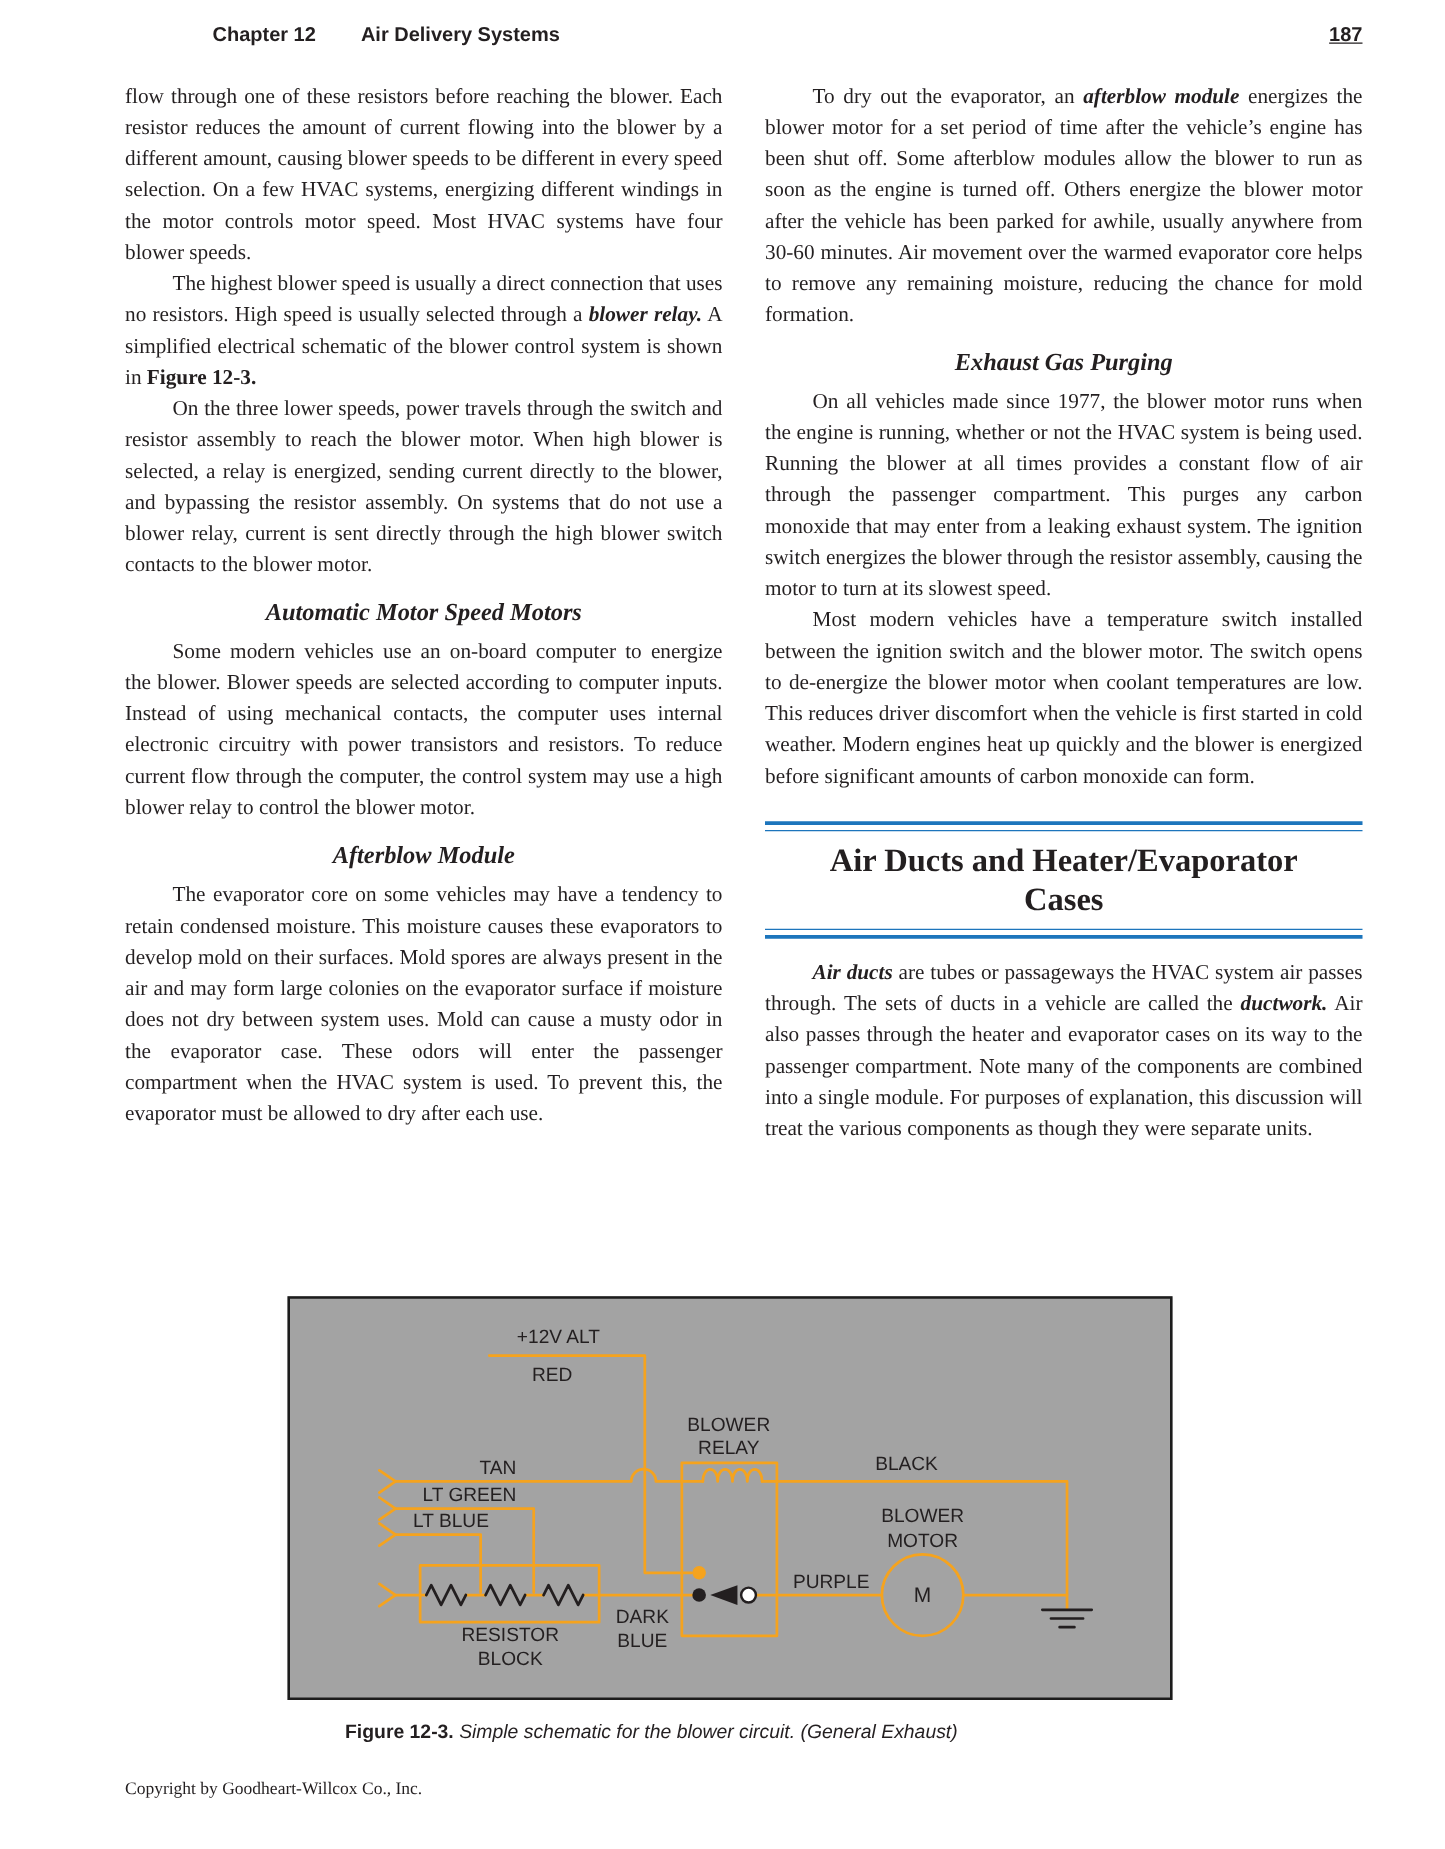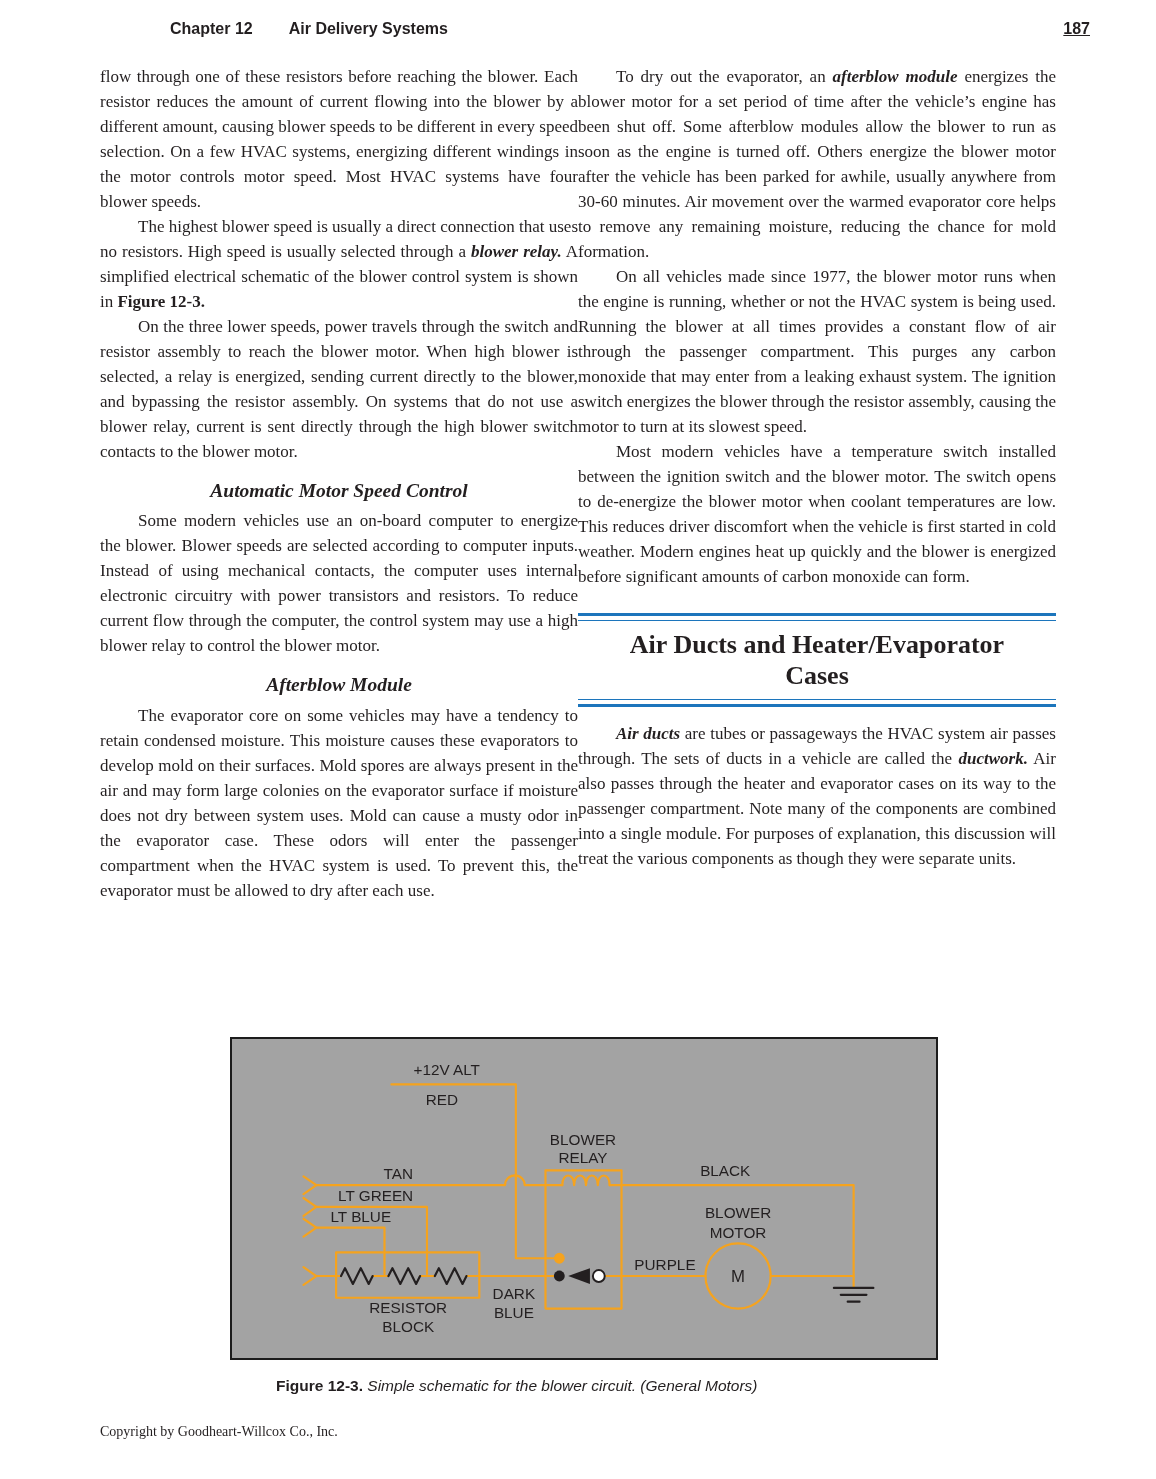--- a/index.html
+++ b/index.html
@@ -14,21 +14,21 @@
   }
   
   .running-head{
     position:absolute;top:20px;left:170px;right:66px;
     display:flex;align-items:baseline;
     font-family:"Liberation Sans",sans-serif;font-weight:700;font-size:16px;
   }
   .rh-chapter{margin-right:36px;}
   .rh-page{margin-left:auto;text-decoration:underline;}
   
-  .columns{position:absolute;top:64px;left:100px;display:flex;}
+  .columns{position:absolute;top:64px;left:100px;display:flex;gap:34px;}
   .col{width:478px;}
   .bp{margin:0;font-size:17px;line-height:25px;text-align:justify;}
   .ind{text-indent:38px;}
   .b{font-weight:700;}
   .i{font-style:italic;}
   .sub{
     margin:15px 0 6px 0;font-size:19.5px;font-weight:700;font-style:italic;
     text-align:center;line-height:1.2;
   }
   .section-block{margin:24px 0 14px 0;}
@@ -69,28 +69,29 @@
     <span class="rh-chapter">Chapter 12</span>
     <span class="rh-title">Air Delivery Systems</span>
     <span class="rh-page">187</span>
   </header>
 
   <div class="columns">
     <div class="col">
       <p class="bp"><span>flow through one of these resistors before reaching the blower. Each resistor reduces the amount of current flowing into the blower by a different amount, causing blower speeds to be different in every speed selection. On a few HVAC systems, energizing different windings in the motor controls motor speed. Most HVAC systems have four blower speeds.</span></p>
       <p class="bp ind"><span>The highest blower speed is usually a direct connection that uses no resistors. High speed is usually selected through a </span><span class="b i">blower relay.</span><span> A simplified electrical schematic of the blower control system is shown in </span><span class="b">Figure 12-3.</span></p>
       <p class="bp ind"><span>On the three lower speeds, power travels through the switch and resistor assembly to reach the blower motor. When high blower is selected, a relay is energized, sending current directly to the blower, and bypassing the resistor assembly. On systems that do not use a blower relay, current is sent directly through the high blower switch contacts to the blower motor.</span></p>
-      <h3 class="sub">Automatic Motor Speed Control</h3>
+      <h3 class="sub">Automatic Motor Speed Motors</h3>
       <p class="bp ind"><span>Some modern vehicles use an on-board computer to energize the blower. Blower speeds are selected according to computer inputs. Instead of using mechanical contacts, the computer uses internal electronic circuitry with power transistors and resistors. To reduce current flow through the computer, the control system may use a high blower relay to control the blower motor.</span></p>
       <h3 class="sub">Afterblow Module</h3>
       <p class="bp ind"><span>The evaporator core on some vehicles may have a tendency to retain condensed moisture. This moisture causes these evaporators to develop mold on their surfaces. Mold spores are always present in the air and may form large colonies on the evaporator surface if moisture does not dry between system uses. Mold can cause a musty odor in the evaporator case. These odors will enter the passenger compartment when the HVAC system is used. To prevent this, the evaporator must be allowed to dry after each use.</span></p>
     </div>
 
     <div class="col">
       <p class="bp ind"><span>To dry out the evaporator, an </span><span class="b i">afterblow module</span><span> energizes the blower motor for a set period of time after the vehicle’s engine has been shut off. Some afterblow modules allow the blower to run as soon as the engine is turned off. Others energize the blower motor after the vehicle has been parked for awhile, usually anywhere from 30-60 minutes. Air movement over the warmed evaporator core helps to remove any remaining moisture, reducing the chance for mold formation.</span></p>
+      <h3 class="sub">Exhaust Gas Purging</h3>
       <p class="bp ind"><span>On all vehicles made since 1977, the blower motor runs when the engine is running, whether or not the HVAC system is being used. Running the blower at all times provides a constant flow of air through the passenger compartment. This purges any carbon monoxide that may enter from a leaking exhaust system. The ignition switch energizes the blower through the resistor assembly, causing the motor to turn at its slowest speed.</span></p>
       <p class="bp ind"><span>Most modern vehicles have a temperature switch installed between the ignition switch and the blower motor. The switch opens to de-energize the blower motor when coolant temperatures are low. This reduces driver discomfort when the vehicle is first started in cold weather. Modern engines heat up quickly and the blower is energized before significant amounts of carbon monoxide can form.</span></p>
       <div class="section-block">
         <div class="rule-a"></div>
         <h2 class="section-title">Air Ducts and Heater/Evaporator Cases</h2>
         <div class="rule-b"></div>
       </div>
       <p class="bp ind"><span class="b i">Air ducts</span><span> are tubes or passageways the HVAC system air passes through. The sets of ducts in a vehicle are called the </span><span class="b i">ductwork.</span><span> Air also passes through the heater and evaporator cases on its way to the passenger compartment. Note many of the components are combined into a single module. For purposes of explanation, this discussion will treat the various components as though they were separate units.</span></p>
     </div>
   </div>
@@ -134,17 +135,17 @@
       <text class="fg" x="510" y="201" text-anchor="middle">MOTOR</text>
       <text class="fg" x="436" y="234" text-anchor="middle">PURPLE</text>
       <text class="fg fgm" x="510" y="246" text-anchor="middle">M</text>
       <text class="fg" x="283" y="263" text-anchor="middle">DARK</text>
       <text class="fg" x="283" y="282" text-anchor="middle">BLUE</text>
       <text class="fg" x="176" y="277" text-anchor="middle">RESISTOR</text>
       <text class="fg" x="176" y="297" text-anchor="middle">BLOCK</text>
     </svg>
   </figure>
 
-  <p class="caption"><span class="b">Figure 12-3.</span><span class="i"> Simple schematic for the blower circuit. (General Motors)</span></p>
+  <p class="caption"><span class="b">Figure 12-3.</span><span class="i"> Simple schematic for the blower circuit. (General Exhaust)</span></p>
 
   <footer class="foot">Copyright by Goodheart-Willcox Co., Inc.</footer>
 
 </div>
 
 </body></html>

